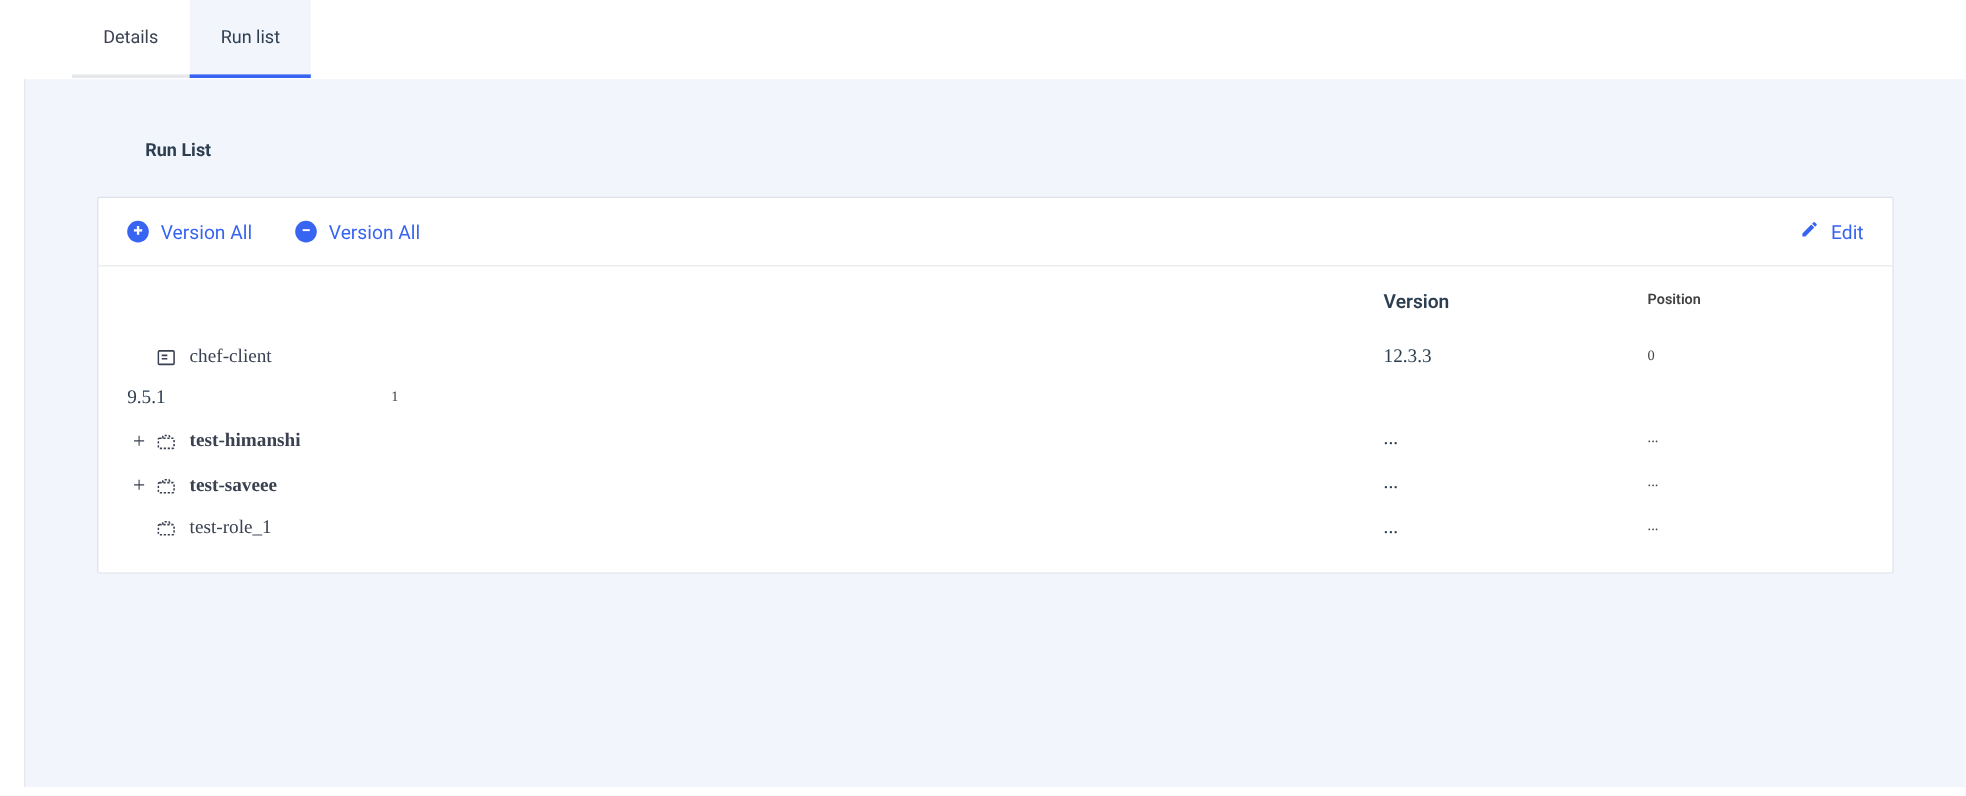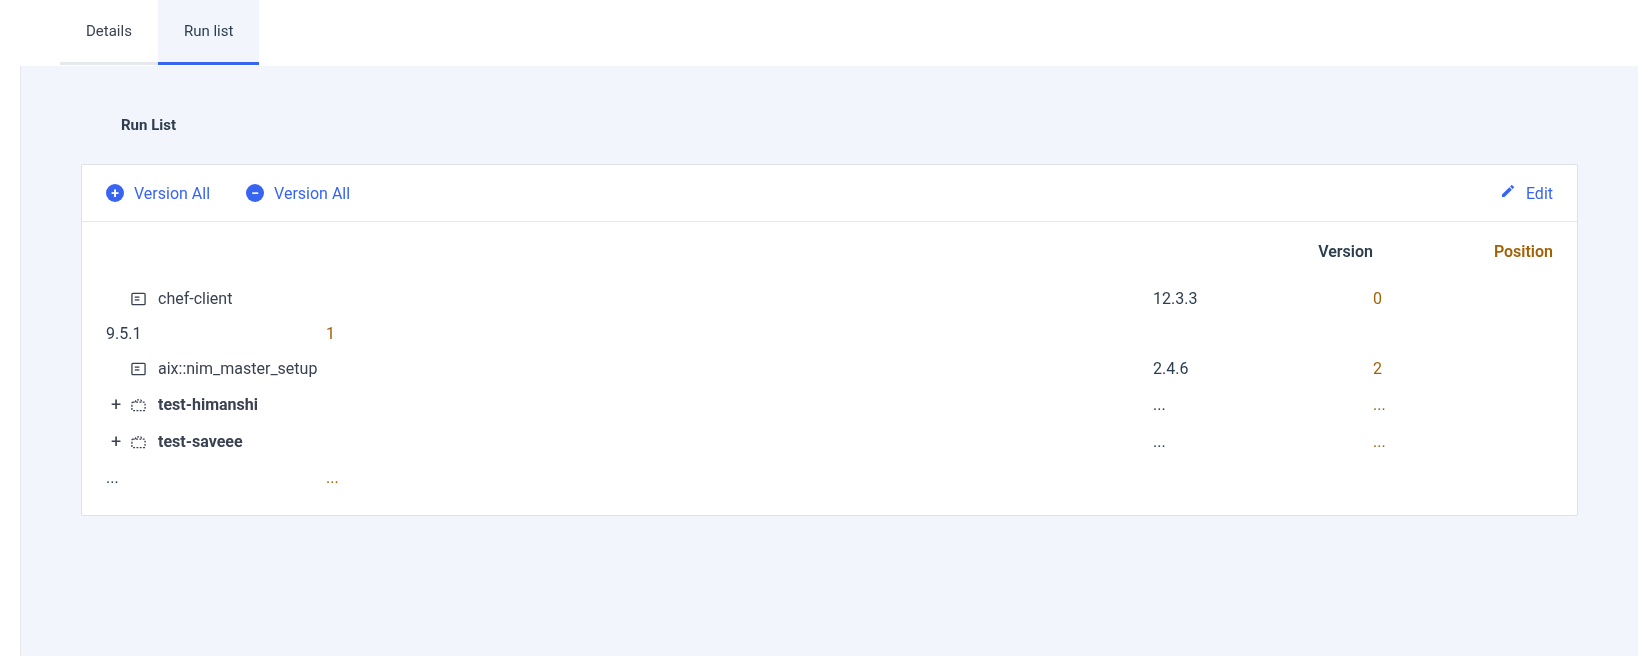--- a/index.html
+++ b/index.html
@@ -82,46 +82,46 @@
       line-height: 1;
     }
     .pencil-icon svg {
       width: 16px;
       height: 16px;
       fill: #3864f2;
     }
     .table-header {
       display: flex;
       padding: 20px 24px 14px 24px;
-      text-align: right;
     }
     .col-name {
       flex: 1;
     }
     .col-version {
       width: 220px;
       font-size: 16px;
       font-weight: 600;
       color: #2c3e50;
     }
     .col-position {
       width: 180px;
-      font-size: 16px;
+      font-size: 12px;
       font-weight: 600;
-      color: #a16207;
+      color: #404040;
     }
     .table-body {
       padding: 6px 24px 20px 24px;
     }
     .row {
       display: flex;
-      align-items: center;
+      align-items: flex-start;
       padding: 8px 0;
       font-size: 16px;
       color: #3a4151;
+      font-family: Liberation Serif, serif;
     }
     .row .col-version,
     .row .col-position {
       font-weight: 400;
     }
     .row-name-cell {
       flex: 1;
       display: flex;
       align-items: center;
     }
@@ -209,35 +209,20 @@
             </span>
             <span class="name-text">chef-client</span>
           </div>
           <div class="col-version">12.3.3</div>
           <div class="col-position">0</div>
         </div>
         <div class="row">
           <div class="col-version">9.5.1</div>
           <div class="col-position">1</div>
         </div>
-        <div class="row">
-          <div class="row-name-cell">
-            <span class="expand-spacer"></span>
-            <span class="item-icon">
-              <svg viewBox="0 0 16 14">
-                <rect x="1" y="1" width="14" height="12" rx="1"></rect>
-                <line x1="4" y1="5" x2="9" y2="5"></line>
-                <line x1="4" y1="8" x2="9" y2="8"></line>
-              </svg>
-            </span>
-            <span class="name-text">aix::nim_master_setup</span>
-          </div>
-          <div class="col-version">2.4.6</div>
-          <div class="col-position">2</div>
-        </div>
         <div class="row expandable">
           <div class="row-name-cell">
             <span class="expand-toggle">+</span>
             <span class="item-icon role-icon">
               <svg viewBox="0 0 16 14">
                 <rect x="1" y="4" width="14" height="9" rx="1"></rect>
                 <path d="M5 4 V2.5 a1 1 0 0 1 1 -1 h4 a1 1 0 0 1 1 1 V4"></path>
               </svg>
             </span>
             <span class="name-text">test-himanshi</span>
@@ -253,18 +238,28 @@
                 <rect x="1" y="4" width="14" height="9" rx="1"></rect>
                 <path d="M5 4 V2.5 a1 1 0 0 1 1 -1 h4 a1 1 0 0 1 1 1 V4"></path>
               </svg>
             </span>
             <span class="name-text">test-saveee</span>
           </div>
           <div class="col-version">...</div>
           <div class="col-position">...</div>
         </div>
         <div class="row">
+          <div class="row-name-cell">
+            <span class="expand-spacer"></span>
+            <span class="item-icon role-icon">
+              <svg viewBox="0 0 16 14">
+                <rect x="1" y="4" width="14" height="9" rx="1"></rect>
+                <path d="M5 4 V2.5 a1 1 0 0 1 1 -1 h4 a1 1 0 0 1 1 1 V4"></path>
+              </svg>
+            </span>
+            <span class="name-text">test-role_1</span>
+          </div>
           <div class="col-version">...</div>
           <div class="col-position">...</div>
         </div>
       </div>
   </div>
 </div>
 
 </body></html>

